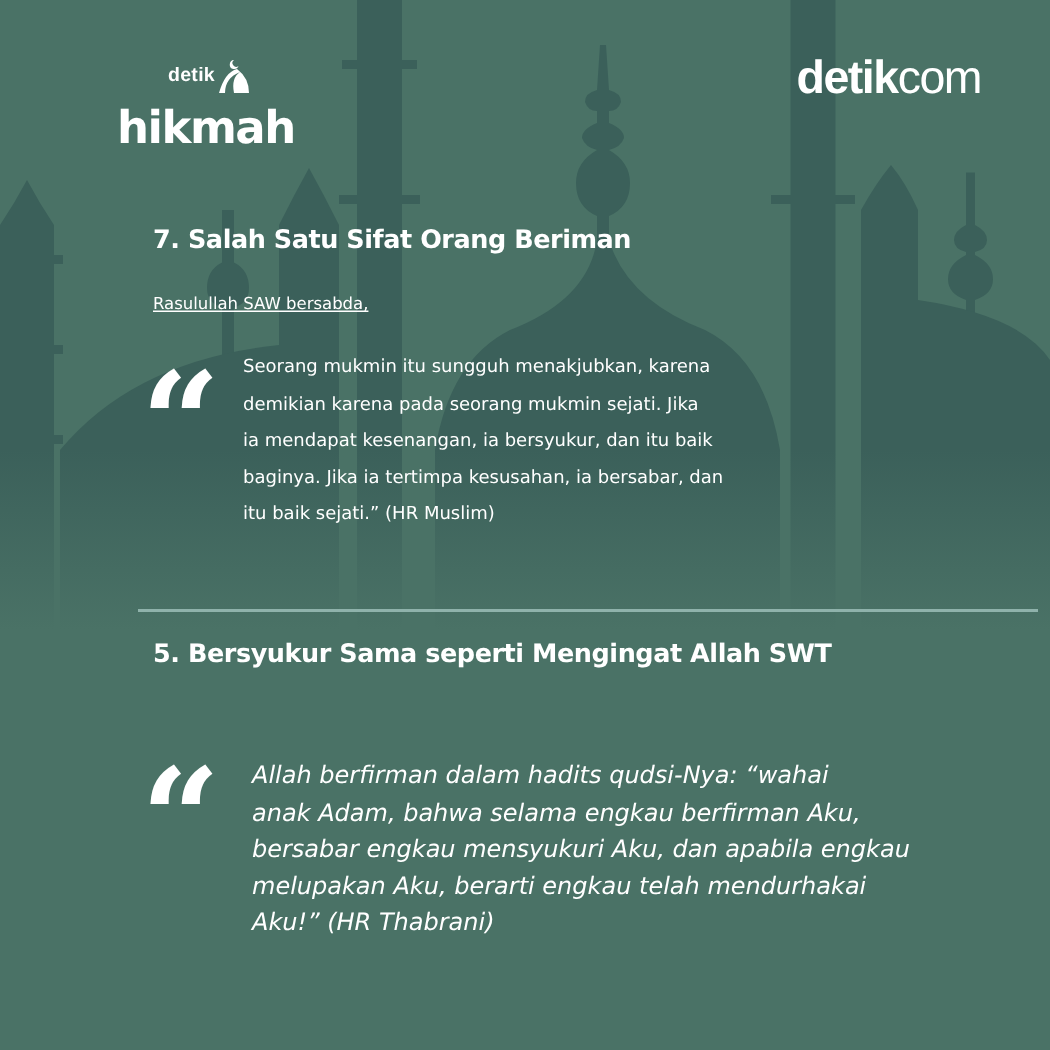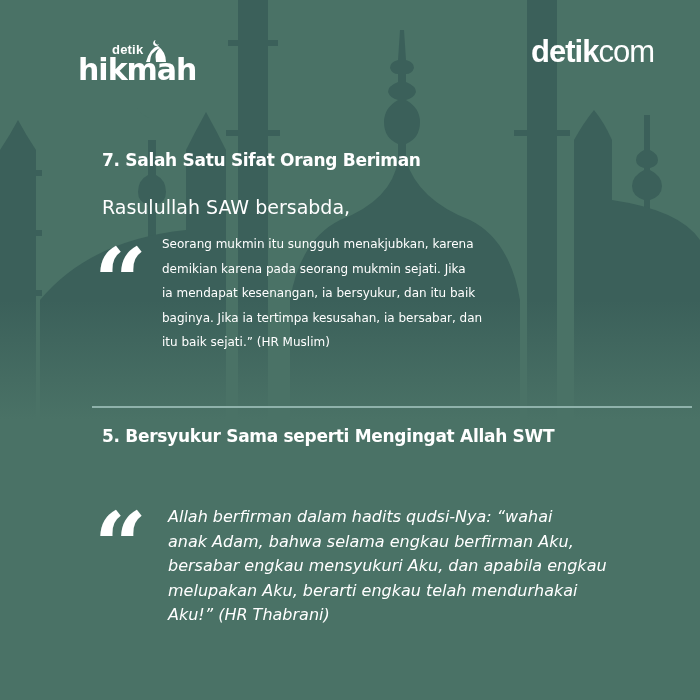--- a/index.html
+++ b/index.html
@@ -21,41 +21,41 @@
   }
   .layer { position: absolute; z-index: 2; margin-left: 40px; }
 
   
   .hikmah-logo { left: 38px; top: 38px; width: 110px; height: 50px; }
   .hikmah-small {
     position: absolute; left: 34px; top: 4px;
     font-size: 13px; font-weight: bold; letter-spacing: 0.2px;
   }
   .hikmah-big {
-    position: absolute; left: 0; top: 16px;
+    position: absolute; left: 0; top: 32px;
     font-family: "DejaVu Sans", sans-serif;
     font-size: 30px; font-weight: bold; letter-spacing: -1px;
     line-height: 32px;
   }
   .hikmah-dome { position: absolute; left: 66px; top: 0; }
 
   .detikcom-logo {
     right: 46px; top: 34px;
     font-family: "Liberation Sans", sans-serif;
     font-size: 31px; letter-spacing: -1px;
   }
   .detikcom-logo .bold { font-weight: bold; }
   .detikcom-logo .light { font-weight: normal; }
 
   .heading {
     font-family: "DejaVu Sans", sans-serif;
     font-weight: bold; font-size: 17px; letter-spacing: -0.3px;
   }
   .h4 { left: 62px; top: 150px; }
-  .intro { left: 62px; top: 196px; font-family: "DejaVu Sans", sans-serif; font-size: 19px; }
+  .intro { left: 62px; top: 196px; font-family: "DejaVu Sans", sans-serif; font-size: 11px; text-decoration: underline; }
 
   .quote-mark {
     font-family: "DejaVu Serif", serif; font-weight: bold;
     font-size: 92px; line-height: 92px; color: #ffffff;
     letter-spacing: -6px;
   }
   .qm1 { left: 54px; top: 236px; }
   .qm2 { left: 54px; top: 500px; }
 
   .quote-text {

